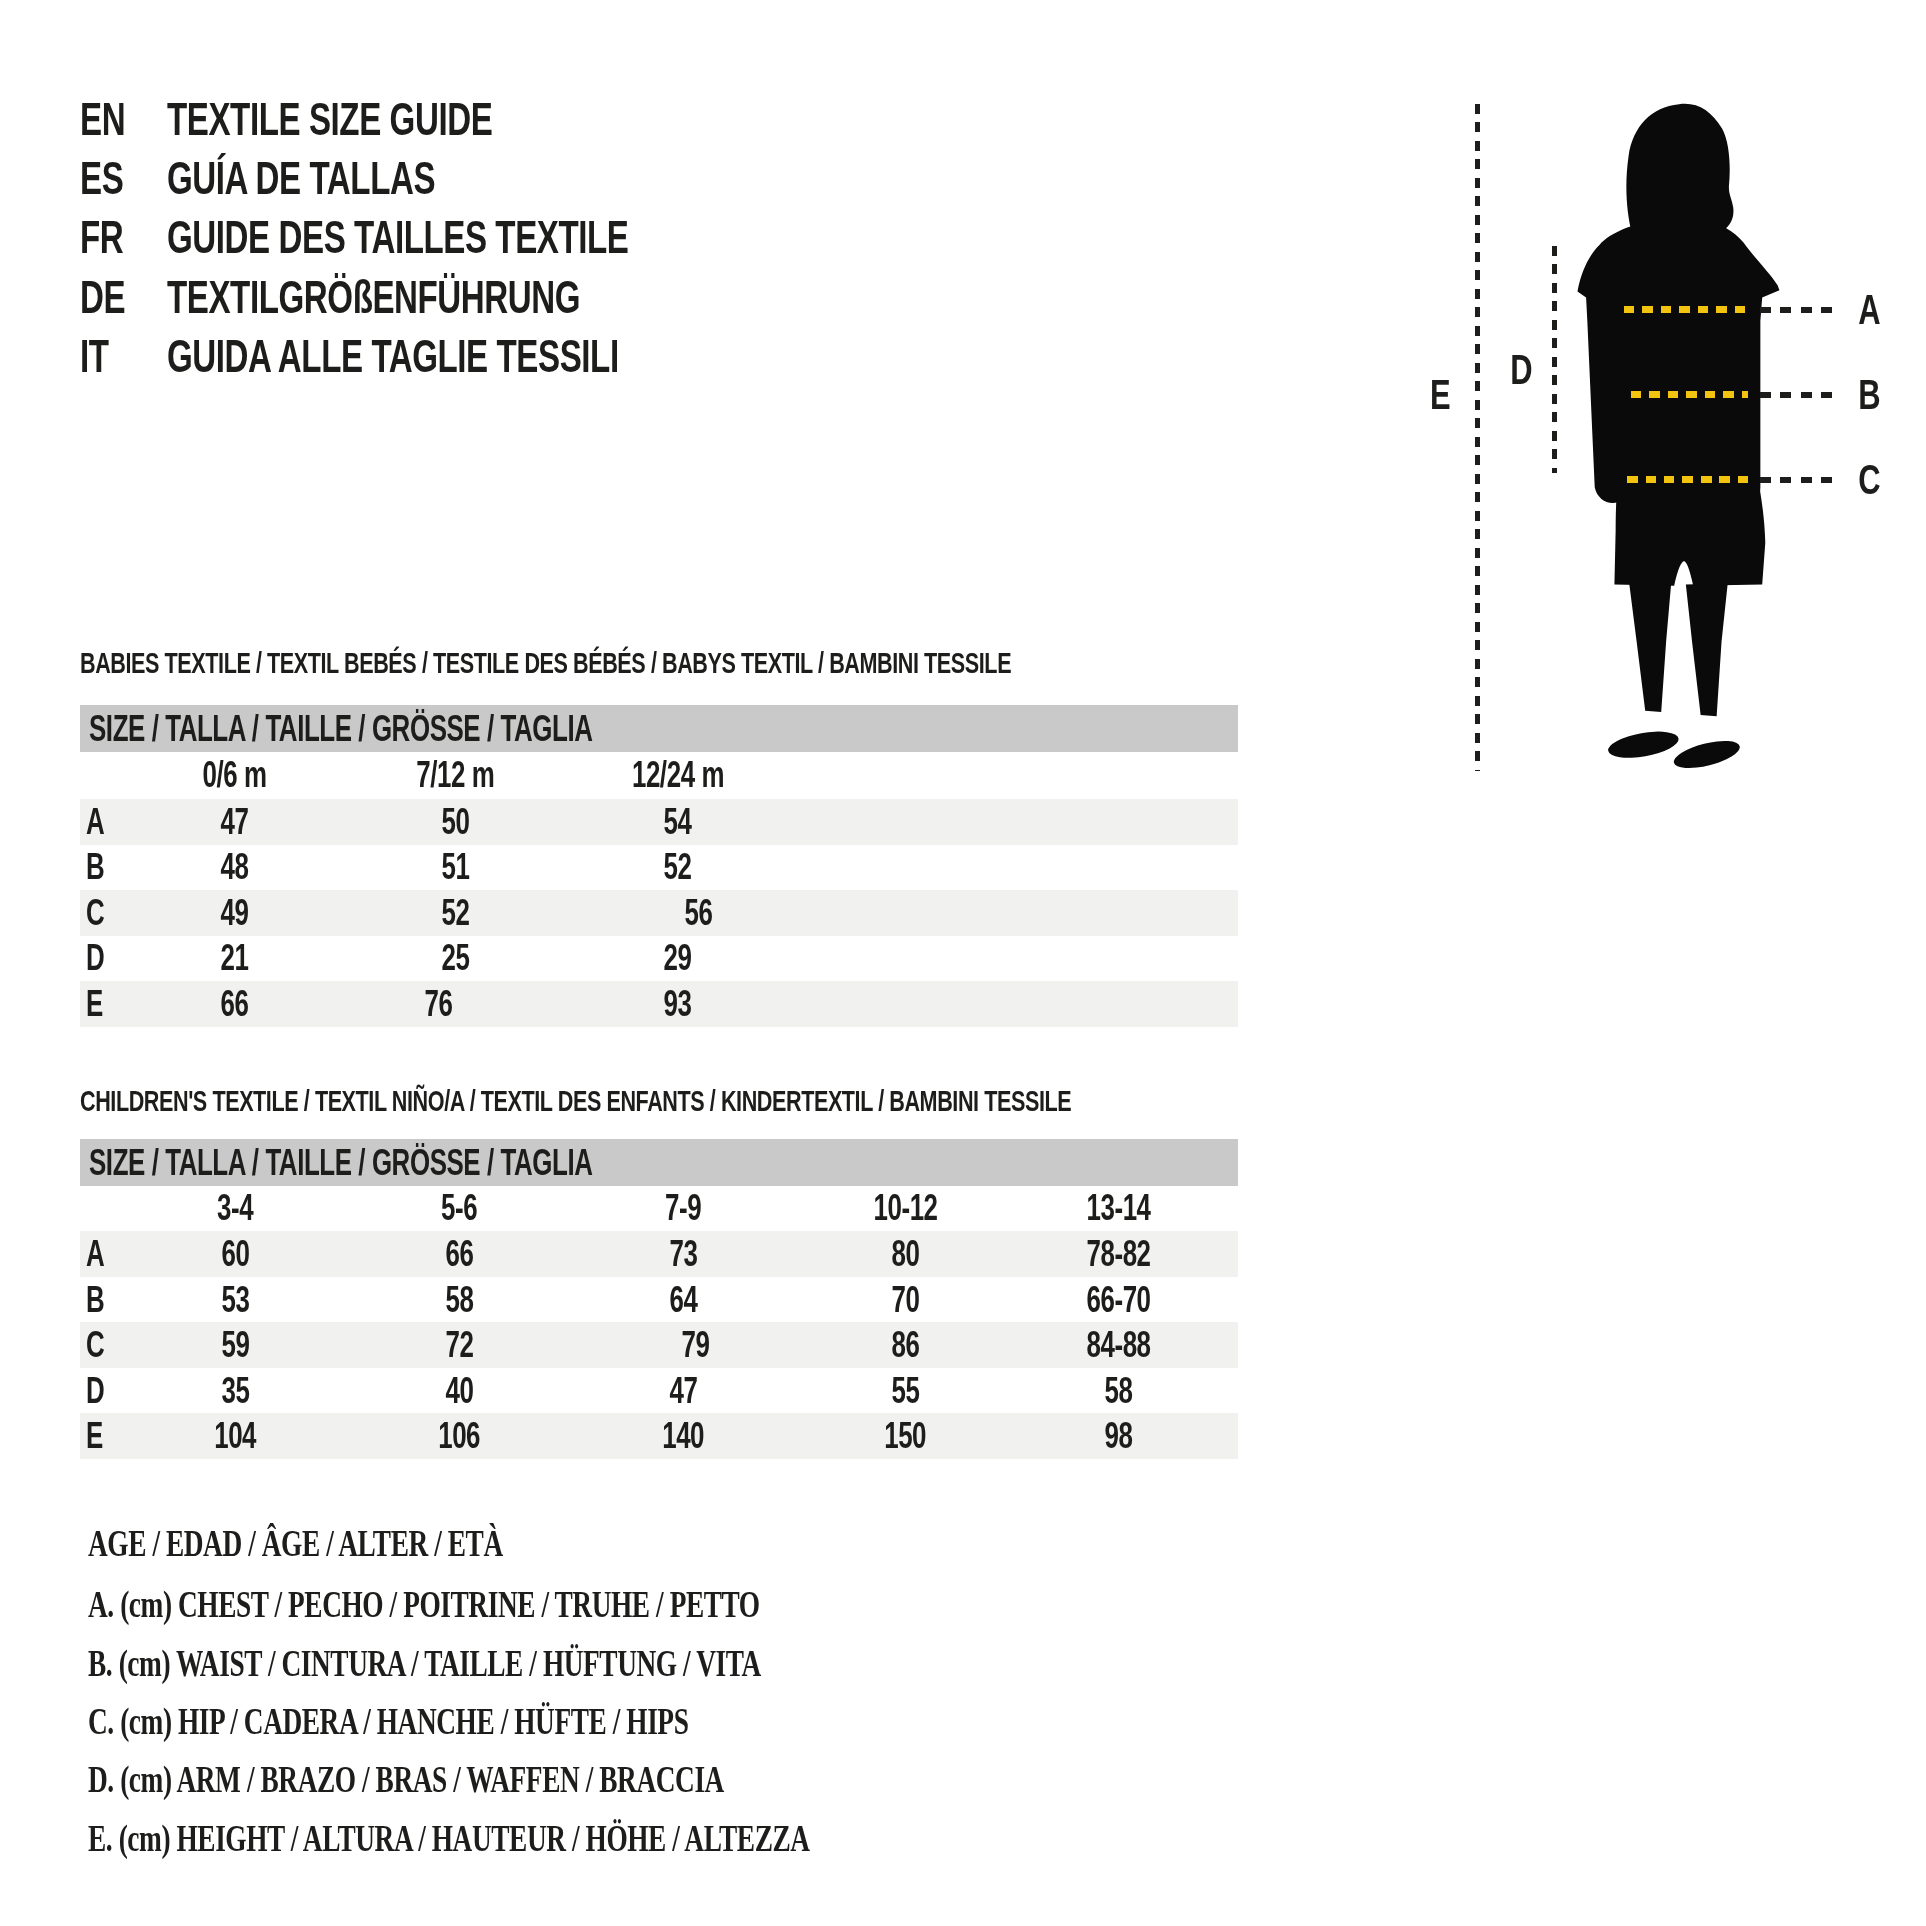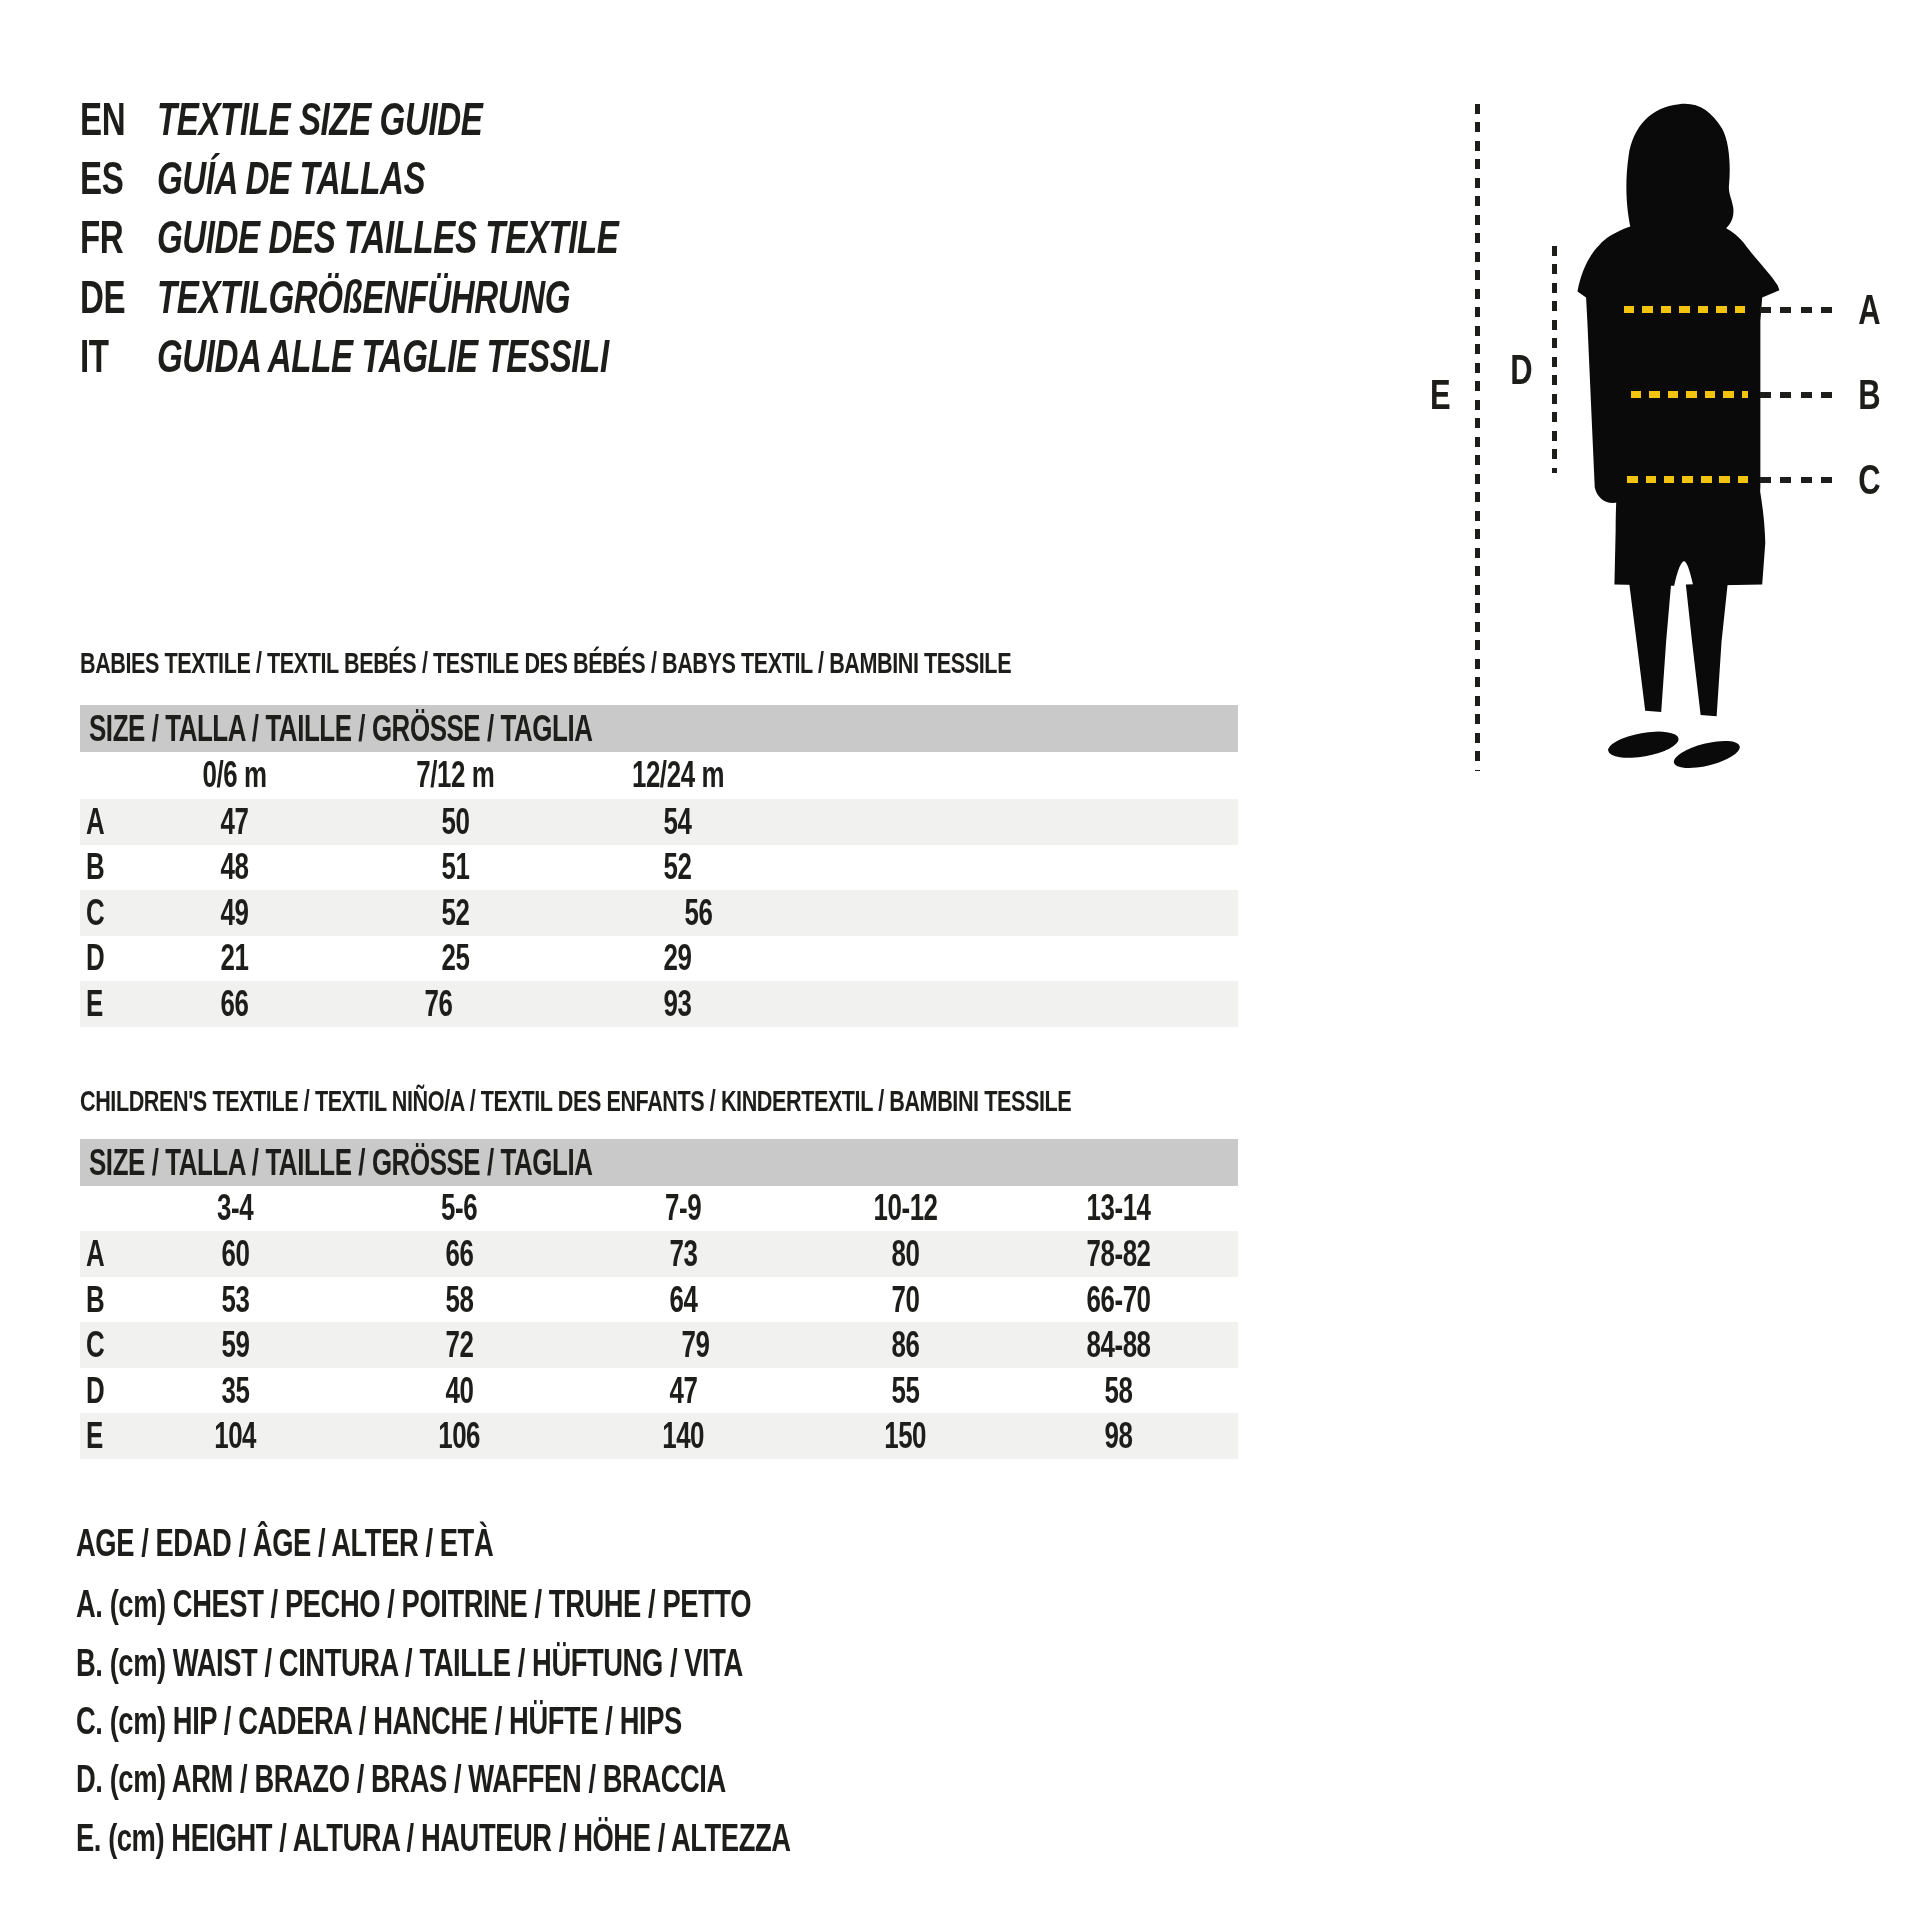--- a/index.html
+++ b/index.html
@@ -8,35 +8,35 @@
     font-family:"Liberation Sans", sans-serif;font-weight:700;color:#1d1d1b;
   }
   .abs{position:absolute;}
   
   .cx{display:inline-block;white-space:nowrap;transform:scaleX(.72);transform-origin:0 50%;letter-spacing:-0.6px;}
   .cxc{display:inline-block;white-space:nowrap;transform:scaleX(.72);transform-origin:50% 50%;letter-spacing:-0.6px;}
 
   
   .lang-row{position:absolute;left:80px;height:57px;line-height:57px;font-size:46px;}
   .lang-code{position:absolute;left:0;top:0;}
-  .lang-title{position:absolute;left:77px;top:0;font-style:italic;}
+  .lang-title{position:absolute;left:87px;top:0;}
 
   
   .sec-title{position:absolute;left:80px;height:49px;line-height:49px;font-size:30px;}
 
   
   .size-bar{position:absolute;left:80px;width:1158px;height:47px;background:#c9c9c9;}
   .size-bar .t{position:absolute;left:8.6px;top:0;height:47px;line-height:47px;font-size:36px;}
   .trow{position:absolute;left:80px;width:1158px;height:46px;line-height:46px;font-size:36px;}
   .trow.shade{background:#f1f1f0;}
   .rlabel{position:absolute;left:6.2px;top:0;height:46px;line-height:46px;}
   .cell{position:absolute;top:0;width:185px;height:46px;text-align:center;}
 
   
-  .leg-row{position:absolute;left:76px;height:49px;line-height:49px;font-size:38px;}
+  .leg-row{position:absolute;left:88px;height:49px;line-height:49px;font-size:38px;font-family:Liberation Serif, serif;}
 
   
   .v-dash{position:absolute;width:5px;
     background:repeating-linear-gradient(180deg,#1d1d1b 0 10px,transparent 10px 18.5px);}
   .h-dash-dark{position:absolute;height:5.5px;
     background:repeating-linear-gradient(90deg,#1d1d1b 0 11px,transparent 11px 20.3px);}
   .h-dash-yellow{position:absolute;height:7.4px;
     background:repeating-linear-gradient(90deg,#f2c40f 0 10.5px,transparent 10.5px 18.5px);}
   .fig-label{position:absolute;width:43px;height:49px;line-height:49px;font-size:43px;text-align:center;}
   .sil{fill:#0a0a0a;}

